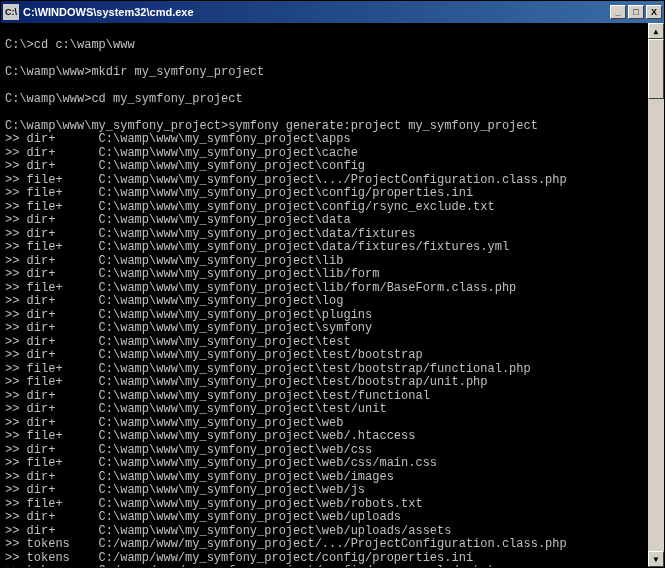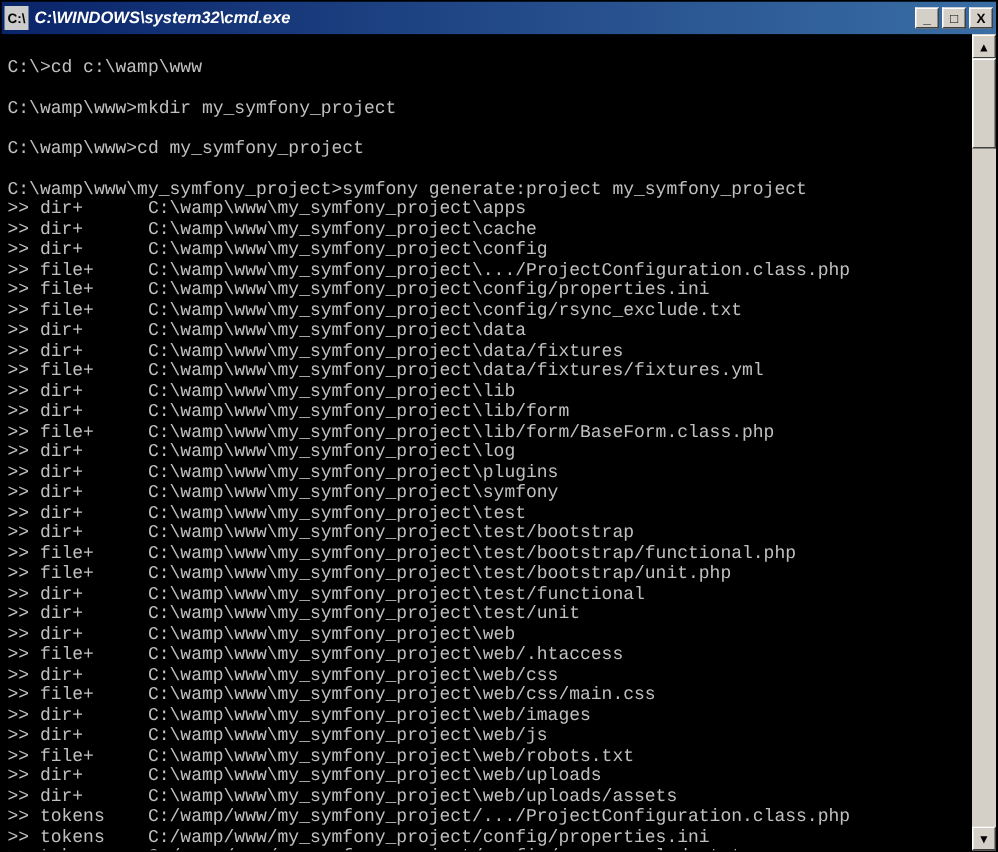--- a/index.html
+++ b/index.html
@@ -28,21 +28,21 @@
     height: 16px;
     margin-right: 4px;
     display: flex;
     align-items: center;
     justify-content: center;
     font-weight: bold;
     color: #000;
     background: #ccc;
     font-size: 9px;
   }
-  .titlebar-title { flex: 1; font-style: italic; }
+  .titlebar-title { flex: 1; }
   .titlebar-buttons { display: flex; gap: 2px; }
   .titlebar-btn {
     width: 16px;
     height: 14px;
     background: #d4d0c8;
     border: 1px solid #fff;
     border-right-color: #404040;
     border-bottom-color: #404040;
     color: #000;
     display: flex;

